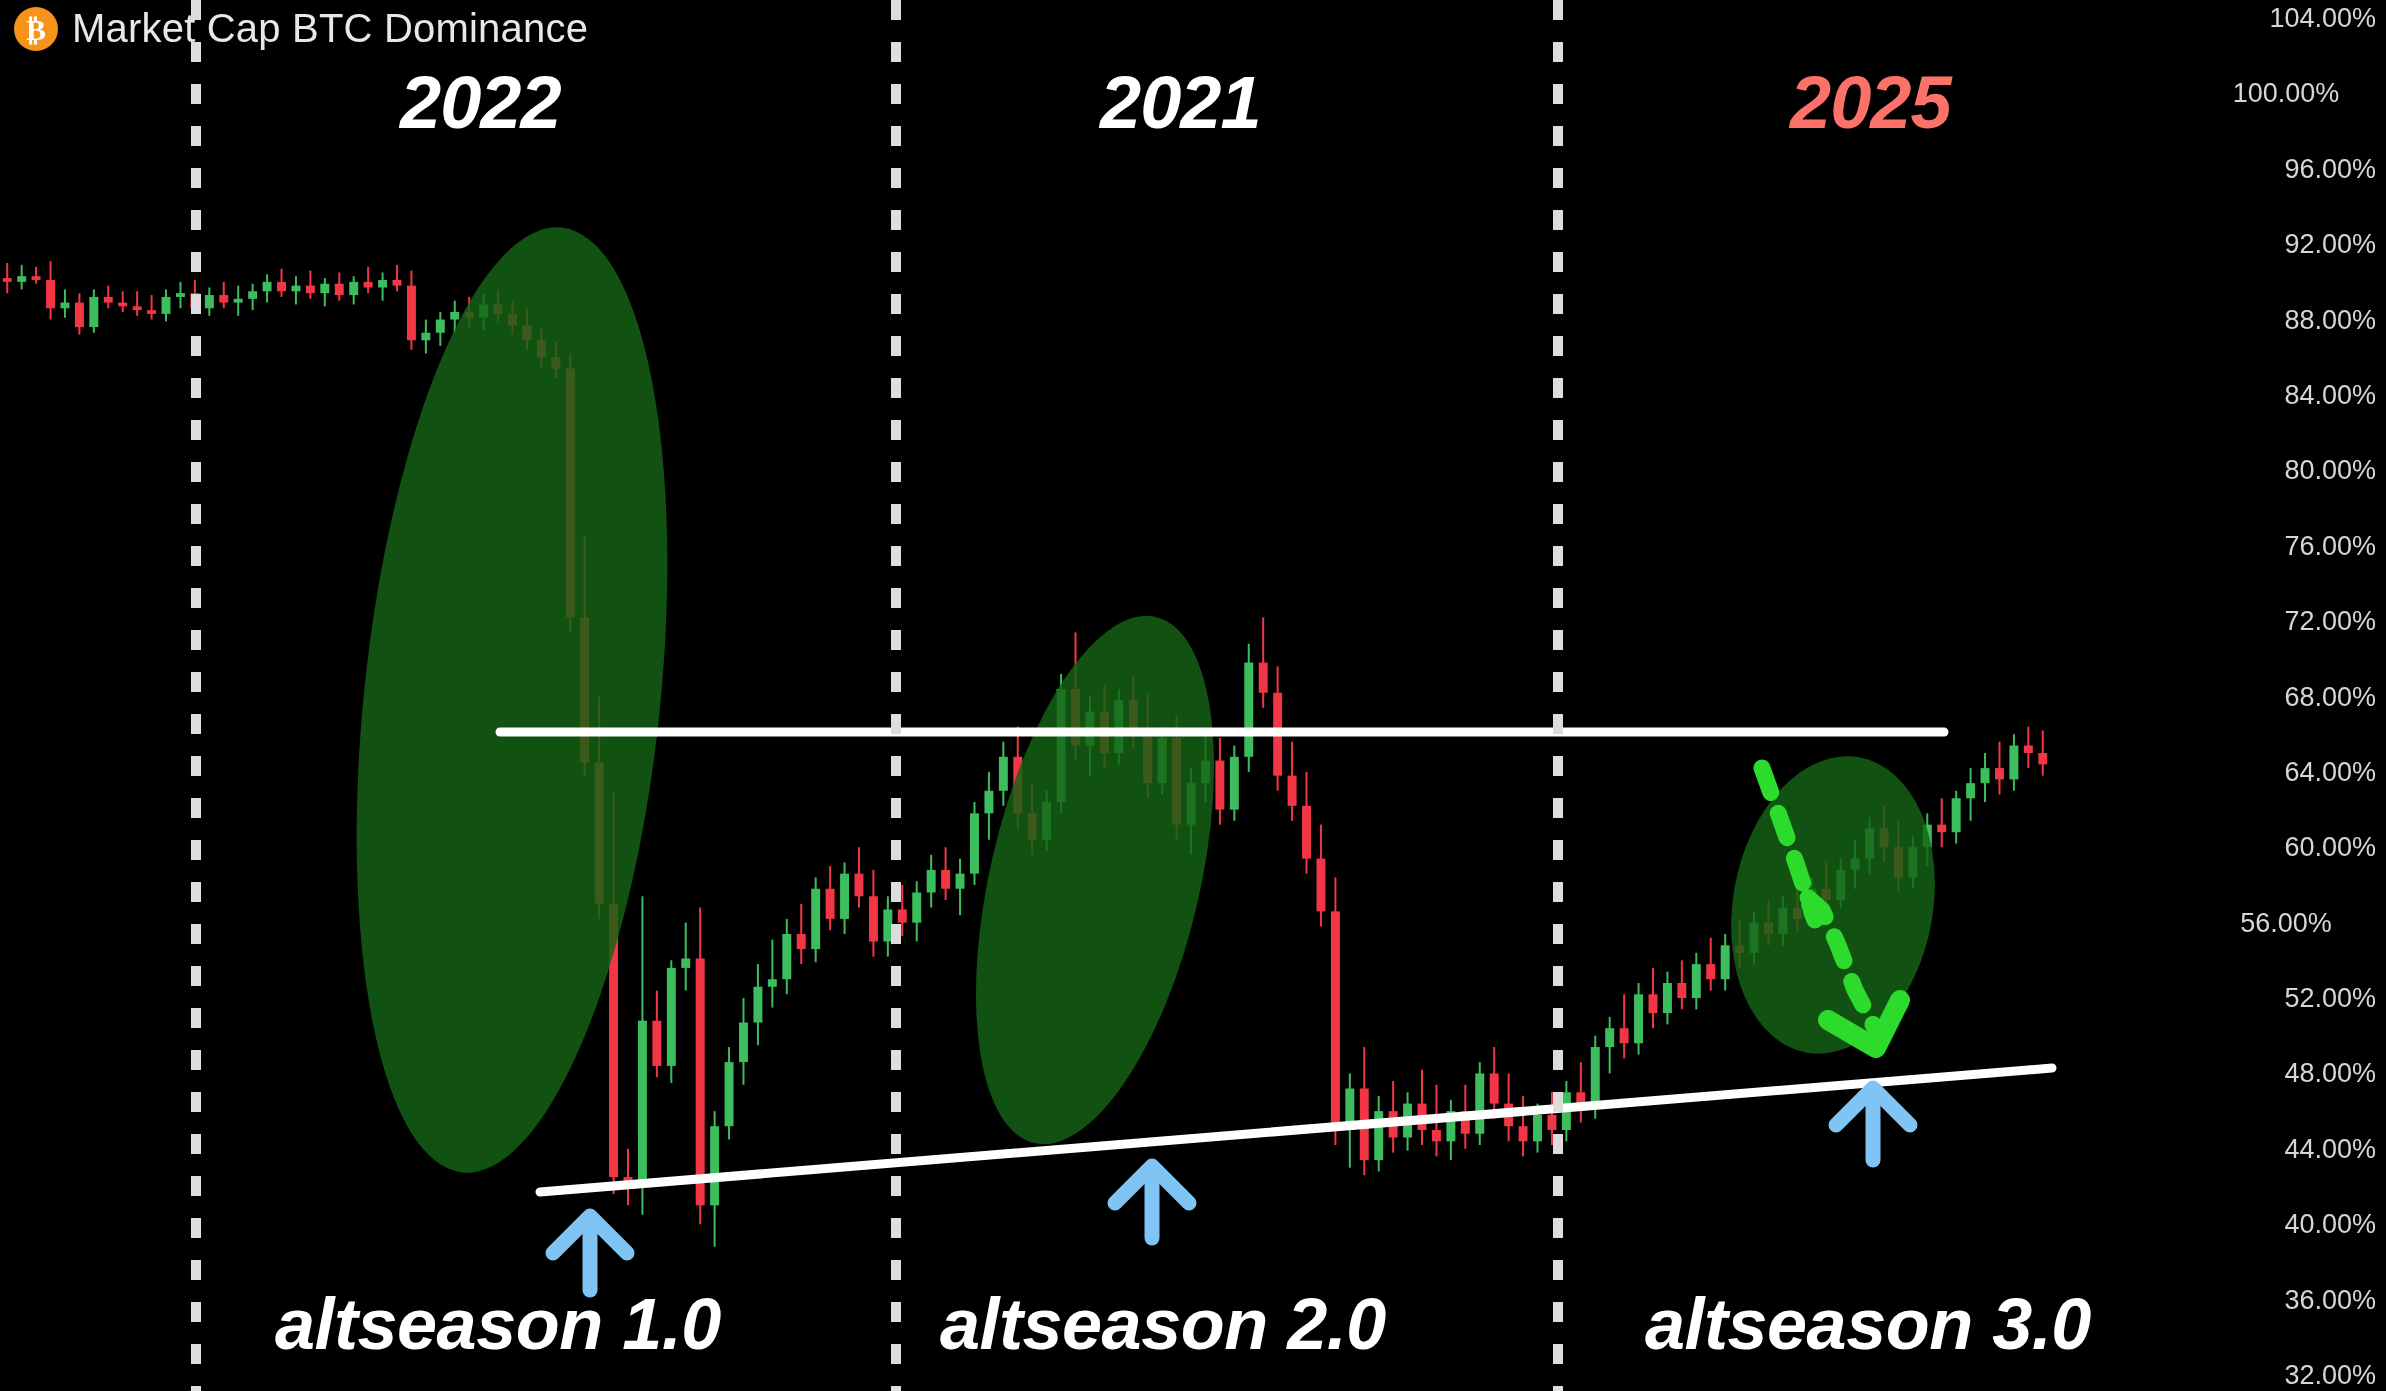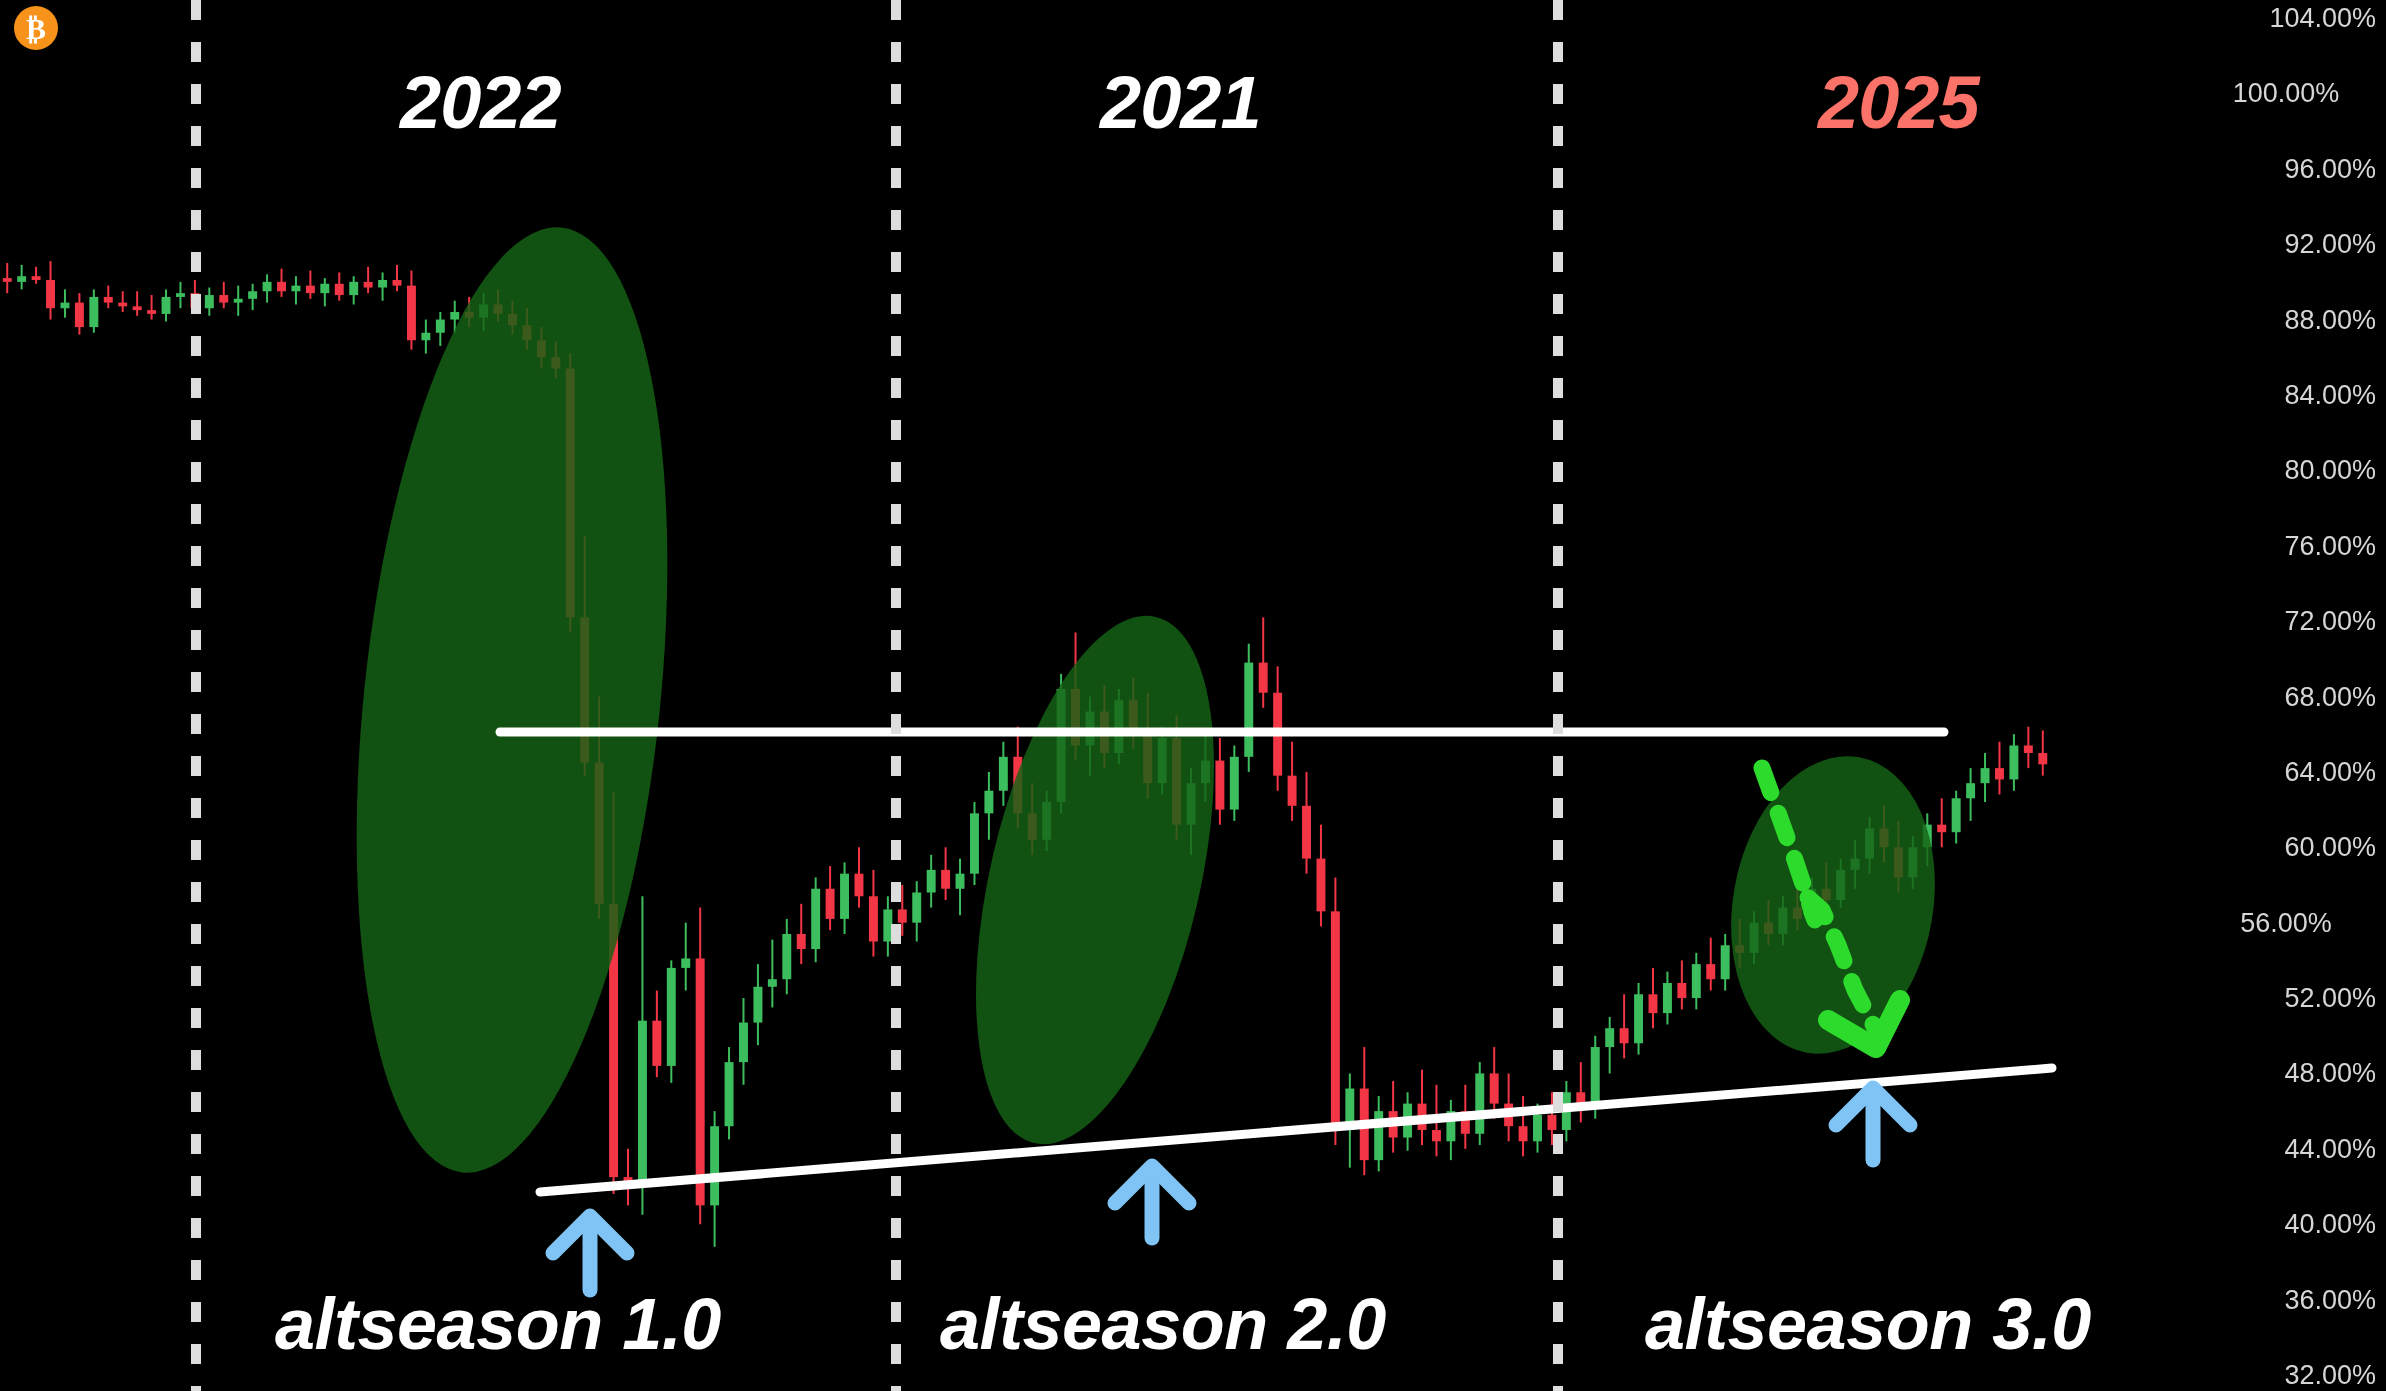--- a/index.html
+++ b/index.html
@@ -435,25 +435,26 @@
       <line x1="1558" y1="0" x2="1558" y2="1391" stroke="#DDDDDD" stroke-width="10" stroke-dasharray="20 22"></line>
     </g>
   </svg>
 
   <div id="title-row">
     <span id="btc-icon">
       <svg width="44" height="44" viewBox="0 0 44 44" aria-hidden="true">
         <text x="22" y="33" text-anchor="middle" font-family="Liberation Serif, serif" font-size="30" font-weight="bold" fill="#FFFFFF">₿</text>
       </svg>
     </span>
+    <span id="title-text">Market Cap BTC Dominance</span>
   </div>
 
   <div class="year-label year-white" style="left:400px; top:60px;">2022</div>
   <div class="year-label year-white" style="left:1100px; top:60px;">2021</div>
-  <div class="year-label year-red" style="left:1790px; top:60px;margin-left:28px;">2025</div>
+  <div class="year-label year-red" style="left:1790px; top:60px;">2025</div>
 
   <div class="alt-label" style="left:275px; top:1283px;">altseason 1.0</div>
   <div class="alt-label" style="left:940px; top:1283px;">altseason 2.0</div>
   <div class="alt-label" style="left:1645px; top:1283px;">altseason 3.0</div>
 
   <div id="price-axis">
       <div class="axis-label" style="top: 18px;">104.00%</div>
       <div class="axis-label" style="top: 93.3889px; text-align: center;">100.00%</div>
       <div class="axis-label" style="top: 168.778px;">96.00%</div>
       <div class="axis-label" style="top: 244.167px;">92.00%</div>

